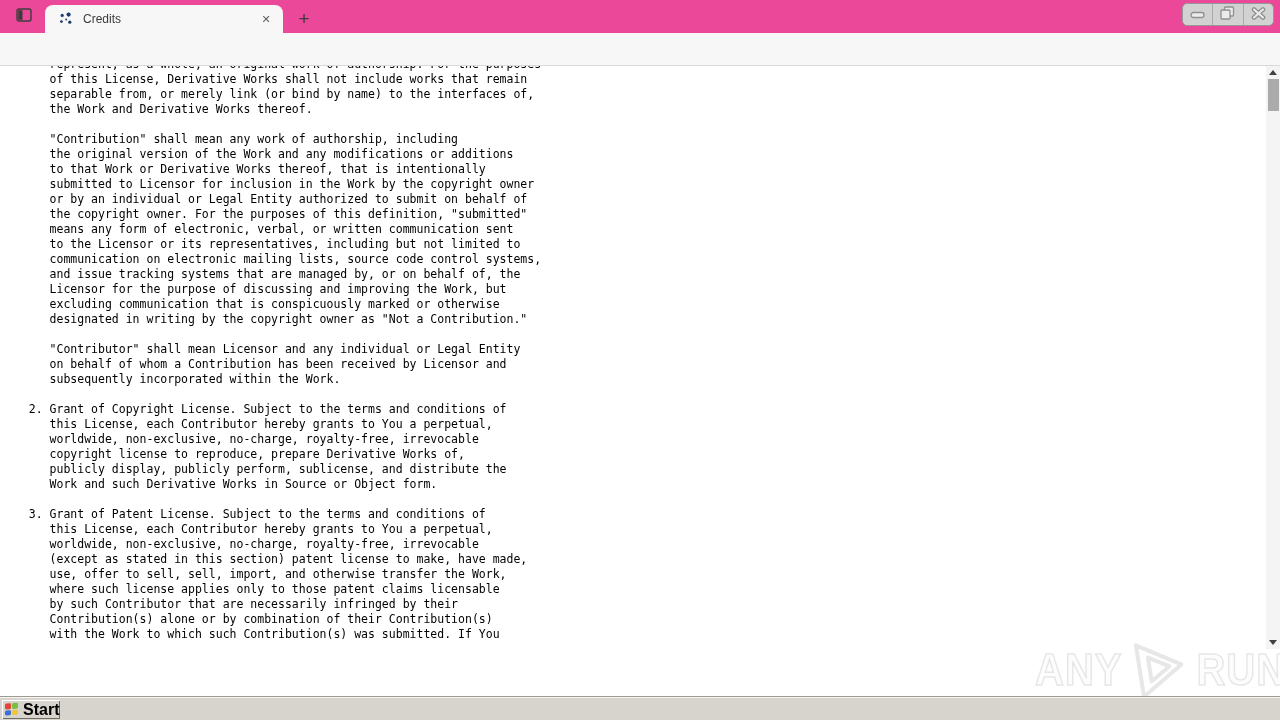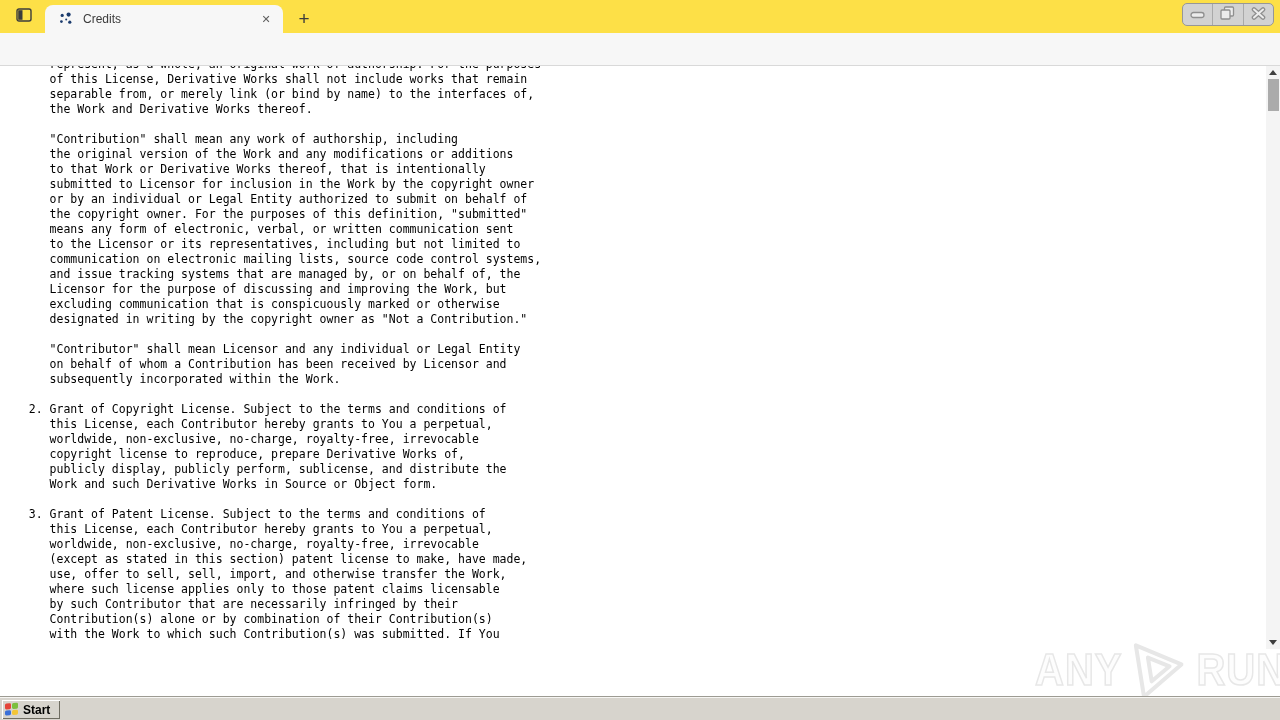--- a/index.html
+++ b/index.html
@@ -1,21 +1,21 @@
 <!DOCTYPE html>
 <html><head>
 <meta charset="utf-8">
 <style>
   * { margin:0; padding:0; box-sizing:border-box; }
   html,body { width:1280px; height:720px; overflow:hidden; background:#fff;
               font-family:"Liberation Sans", sans-serif; }
   .screen { position:relative; width:1280px; height:720px; background:#fff; overflow:hidden; }
 
   
-  .tabstrip { position:absolute; left:0; top:0; width:1280px; height:33px; background:#fde047; }
+  .tabstrip { position:absolute; left:0; top:0; width:1280px; height:33px; background:#ec4899; }
   .tab-actions-btn { position:absolute; left:12px; top:6px; width:24px; height:22px;
       display:flex; align-items:center; justify-content:center; border-radius:4px; }
   .tab { position:absolute; left:45px; top:5px; width:238px; height:28px; background:#f7f7f7;
       border-radius:8px 8px 0 0; display:flex; align-items:center; padding:0 8px; }
   .tab-favicon { width:14px; height:14px; margin-left:6px; flex:0 0 auto; }
   .tab-title { font-size:12px; color:#3b3b3b; margin-left:10px; flex:1; white-space:nowrap; overflow:hidden; }
   .tab-close { width:18px; height:18px; display:flex; align-items:center; justify-content:center;
       font-size:11px; color:#5f5f5f; border-radius:4px; }
   .new-tab-btn { position:absolute; left:292px; top:7px; width:24px; height:24px; display:flex;
       align-items:center; justify-content:center; font-size:19px; font-weight:300; color:#3c3c3c; }
@@ -73,21 +73,21 @@
   .wm-logo { margin:0 4px; transform:rotate(-9deg); }
 
   
   .taskbar { position:absolute; left:0; top:697px; width:1280px; height:23px; background:#d7d4cd;
       border-top:1px solid #f7f6f3; box-shadow:0 -1px 0 #9d9b93; }
   .start-btn { position:absolute; left:2px; top:2px; width:58px; height:19px; background:#d7d4cd;
       box-shadow:inset 1px 1px 0 #ffffff, inset -1px -1px 0 #6e6c61; display:flex; align-items:center; padding-left:3px; }
   .start-logo { width:14px; height:13px; display:grid; grid-template-columns:6px 6px; grid-template-rows:5.5px 5.5px;
       gap:1px; transform:skewY(-4deg); }
   .start-logo i { border-radius:1.5px; }
-  .start-label { font-size:12px; font-weight:bold; color:#000; margin-left:4px; }
+  .start-label { font-size:16px; font-weight:bold; color:#000; margin-left:4px; }
 </style>
 </head>
 <body>
 
 <div class="screen">
 
   <div class="tabstrip">
     <div class="tab-actions-btn">
       <span>
         <svg width="16" height="14" viewBox="0 0 16 14">

